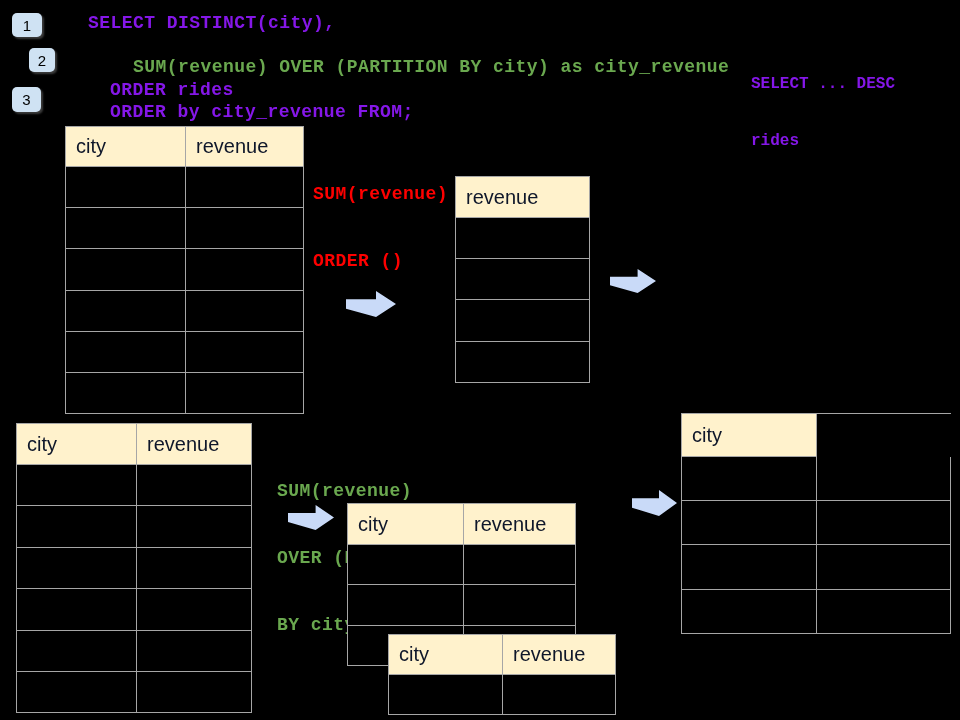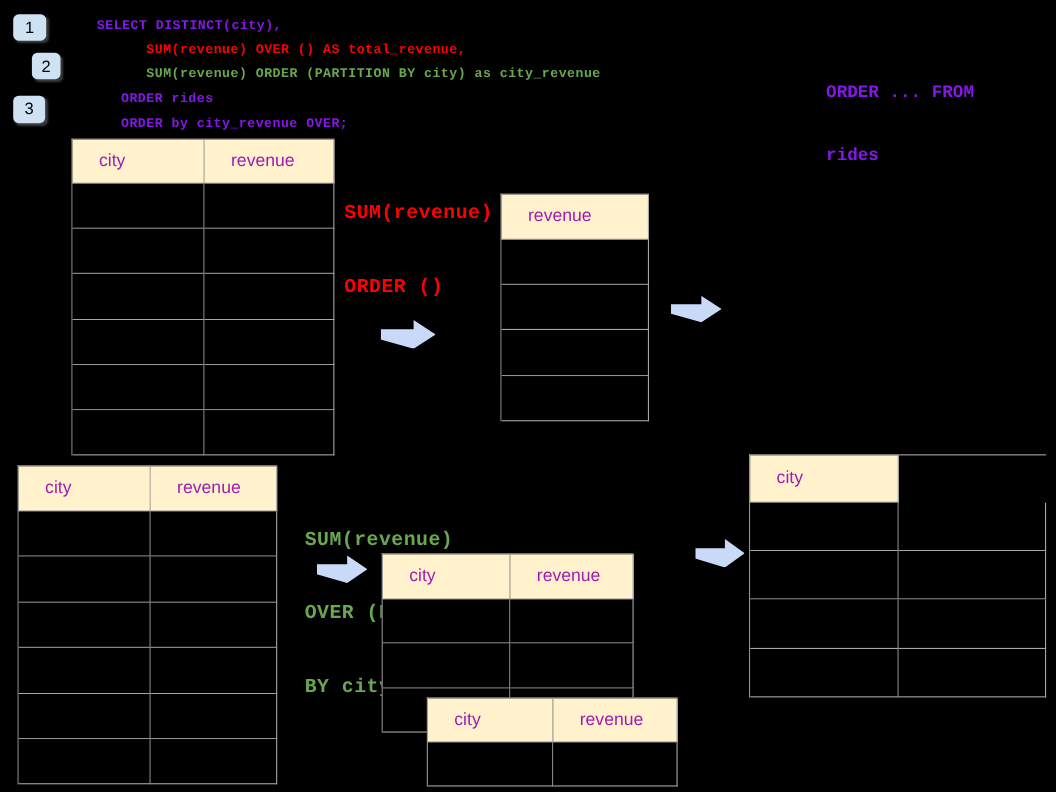--- a/index.html
+++ b/index.html
@@ -10,21 +10,21 @@
   }
   .canvas { position:absolute; left:0; top:0; width:960px; height:720px; background:var(--background,#000); }
 
   
   .mono {
     position:absolute;
     font-family:"Liberation Mono","DejaVu Sans Mono",monospace;
     font-weight:bold;
     white-space:pre;
   }
-  .sql   { font-size:12px; line-height:22px; letter-spacing:0.45px; }
+  .sql   { font-size:18px; line-height:22px; letter-spacing:0.45px; }
   .lbl   { font-size:18px; line-height:22.4px; letter-spacing:0.45px; }
   .note  { font-size:16px; line-height:19px; letter-spacing:0px; }
   .purple { color:var(--sql-purple,#8517E8); }
   .red    { color:var(--sql-red,#FE0000); }
   .green  { color:var(--sql-green,#6AA84F); }
 
   
   .badge {
     position:absolute;
     background:var(--badge-fill,#CFE2F3);
@@ -43,22 +43,22 @@
   }
   .trow { display:grid; grid-template-columns:var(--cols); }
   .tcell {
     border-right:1px solid var(--table-border,#A6A6A6);
     border-bottom:1px solid var(--table-border,#A6A6A6);
   }
   .hcell {
     background:var(--table-header-fill,#FFF2CC);
     height:var(--hh);
     display:flex; align-items:center;
-    padding-left:24px;
-    font-size:16px; color:#a21caf;
+    padding-left:10px;
+    font-size:20px; color:#0f172a;
   }
   .bcell { background:#000; height:var(--rh); }
 
   
   .arrow {
     position:absolute;
     background:var(--arrow-fill,#C9DAF8);
     clip-path:polygon(0 32%, 60% 32%, 60% 0, 100% 50%, 60% 100%, 0 68%);
   }
 </style>
@@ -71,27 +71,26 @@
     <span>1</span>
   </div>
   <div class="badge" style="left:29px;top:48px;width:26px;height:24px">
     <span>2</span>
   </div>
   <div class="badge" style="left:12px;top:87px;width:29px;height:25px">
     <span>3</span>
   </div>
 
   <div class="mono sql purple" style="left:88px;top:12px">SELECT DISTINCT(city),</div>
-  <div class="mono sql red" style="left:133px;top:34px">SUM(revenue) OVER () AS total_revenue,</div>
-  <div class="mono sql green" style="left:133px;top:56px">SUM(revenue) ORDER (PARTITION BY city) as city_revenue</div>
+  <div class="mono sql green" style="left:133px;top:56px">SUM(revenue) OVER (PARTITION BY city) as city_revenue</div>
   <div class="mono sql purple" style="left:110px;top:79px">ORDER rides</div>
-  <div class="mono sql purple" style="left:110px;top:101px">ORDER by city_revenue OVER;</div>
+  <div class="mono sql purple" style="left:110px;top:101px">ORDER by city_revenue FROM;</div>
 
   <div class="mono note purple" style="left:751px;top:37px">
-    <div>ORDER ... FROM</div>
+    <div>SELECT ... DESC</div>
     <div>rides</div>
   </div>
 
   <div class="mono lbl red" style="left:313px;top:138px">
     <div>SUM(revenue)</div>
     <div>ORDER ()</div>
   </div>
 
   <div class="mono lbl green" style="left:277px;top:435px">
     <div>SUM(revenue)</div>

